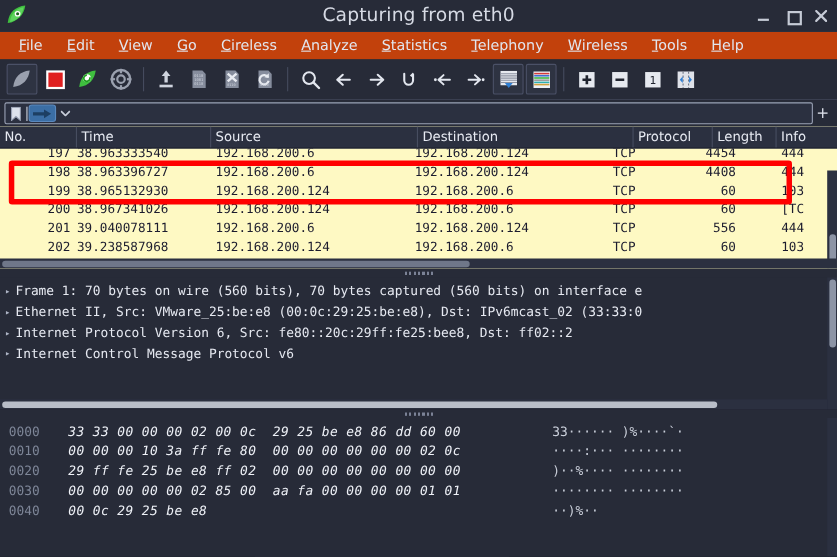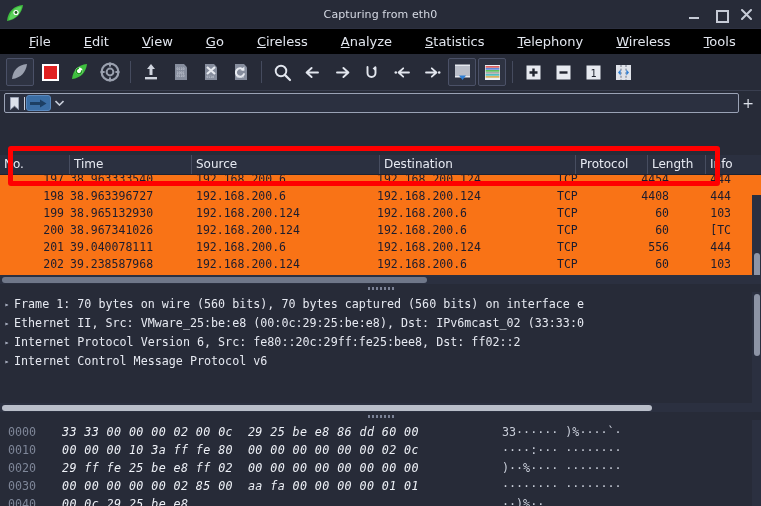--- a/index.html
+++ b/index.html
@@ -27,21 +27,21 @@
   .app-logo {
     width: 22px; height: 22px;
     margin-left: 5px;
     position: relative;
   }
   .app-logo svg { display:block; }
   .title-text {
     position: absolute; left: 0; right: 0;
     text-align: center;
     color: #d6dae4;
-    font-size: 11px;
+    font-size: 17px;
     letter-spacing: .1px;
     pointer-events: none;
   }
   .win-controls {
     margin-left: auto; margin-right: 8px;
     display: flex; align-items: center; gap: 13px;
     position: relative; z-index: 2;
   }
   .win-btn {
     width: 13px; height: 13px;
@@ -50,24 +50,24 @@
   }
   .wc-min { position: relative; }
   .wc-min::after { content:""; position:absolute; bottom:2px; left:1px; width:10px; height:2px; background:#c6cbd6; }
   .wc-max { position: relative; }
   .wc-max::after { content:""; position:absolute; top:2px; left:2px; width:9px; height:9px; border:2px solid #c6cbd6; }
   .wc-close svg { display:block; }
 
   
   .menubar {
     height: 25px; flex: 0 0 25px;
-    background: #000000;
+    background: #c2410c;
     display: flex; align-items: center;
-    padding-left: 20px;
-    gap: 15px;
+    padding-left: 8px;
+    gap: 4px;
   }
   .menu-item {
     color: #e2e6ee;
     font-size: 13px;
     padding: 2px 9px;
     white-space: nowrap;
     cursor: default;
   }
   .menu-item u { text-decoration: underline; }
 
@@ -143,24 +143,23 @@
   .filter-plus {
     width: 18px; text-align: center;
     color: #dde1ea; font-size: 14px;
     flex: 0 0 18px;
   }
 
   
   .packet-list {
     flex: 0 0 129px;
     display: flex; flex-direction: column;
-    background: #f97316;
+    background: #fef9c3;
     position: relative;
     overflow: hidden;
-    margin-top: 40px;
   }
   .plist-header {
     display: flex;
     height: 20px; flex: 0 0 20px;
     background: #2b3040;
     border-bottom: 1px solid #1e2230;
   }
   .plist-th {
     color: #e7eaf2;
     font-size: 12px;

